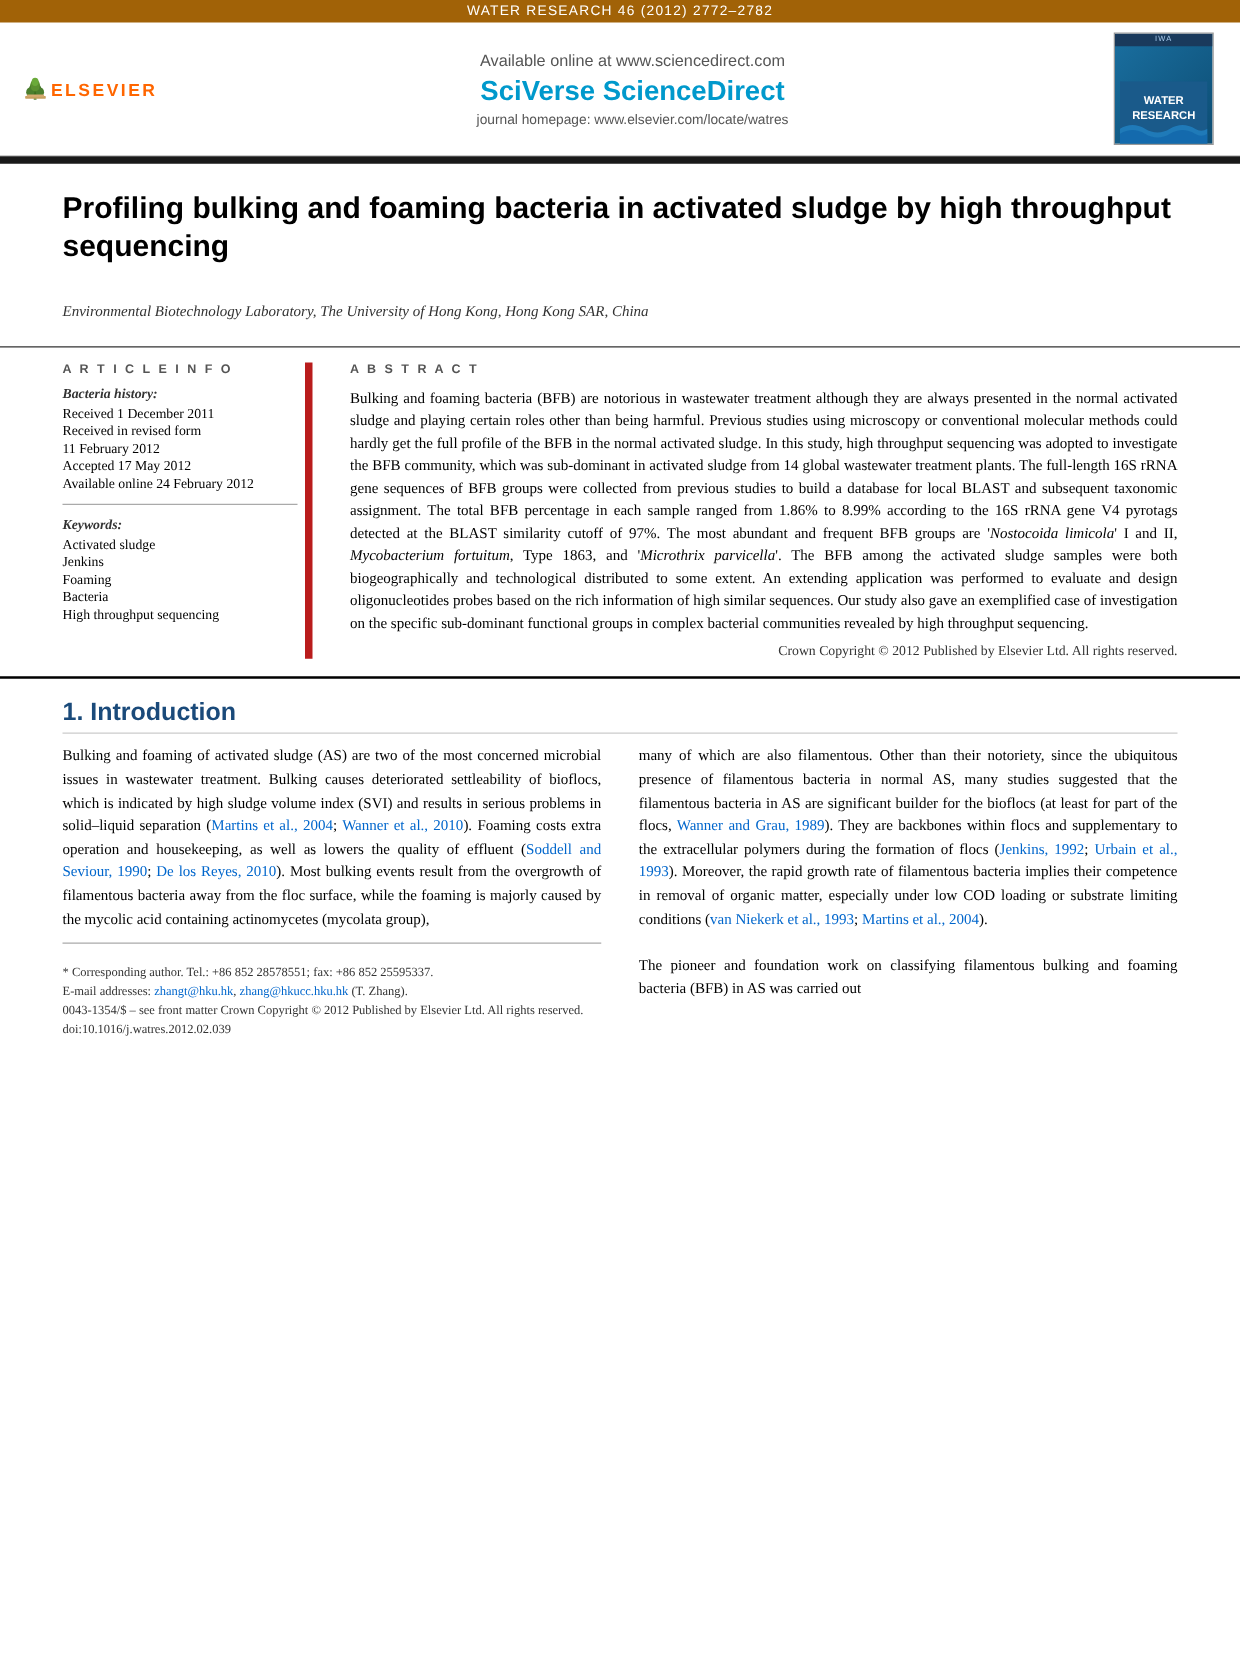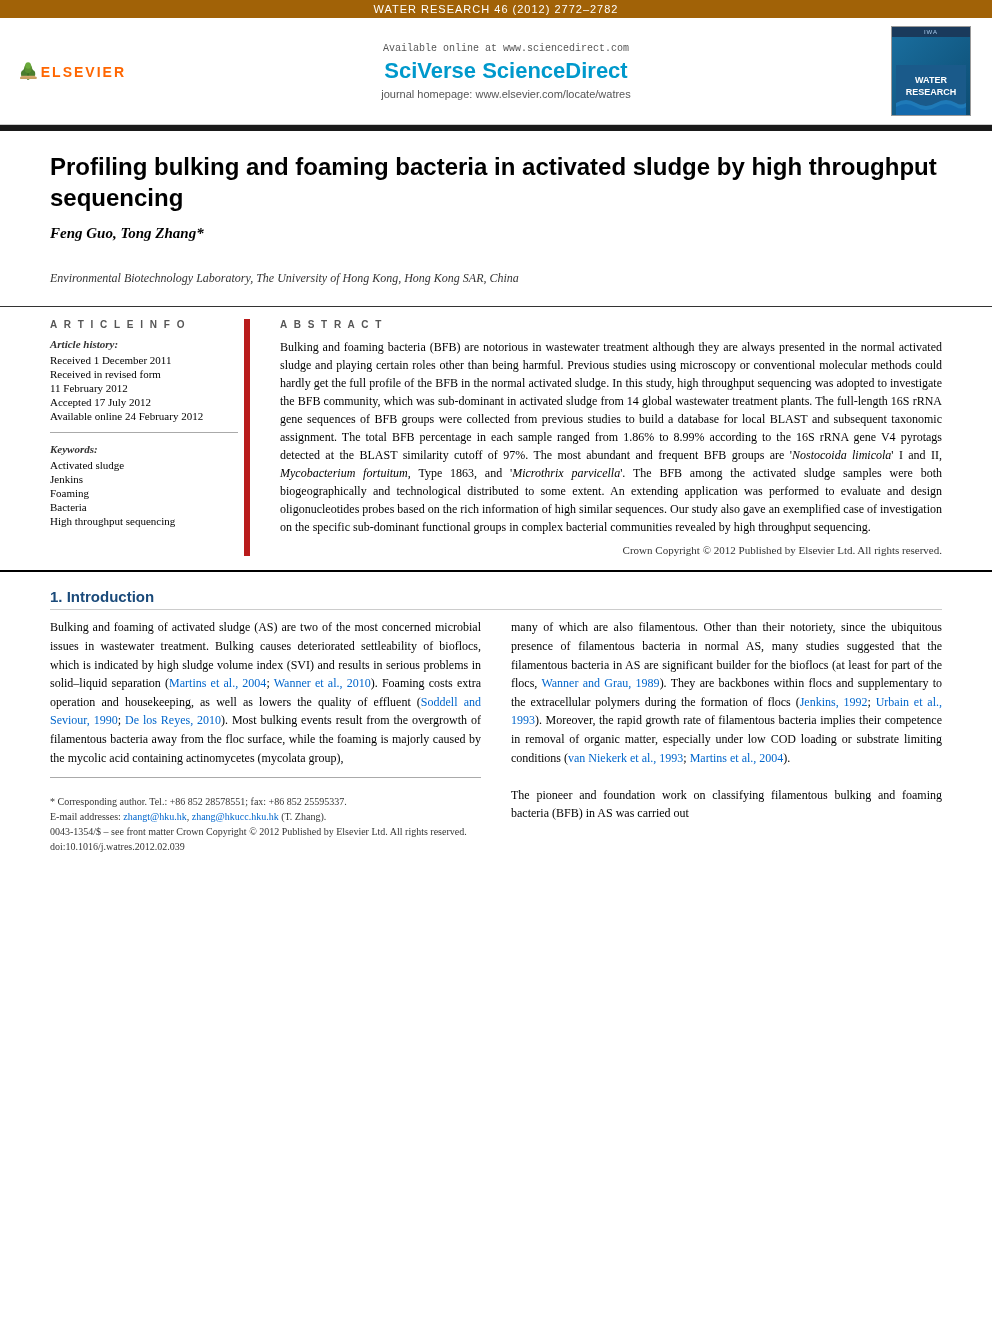--- a/index.html
+++ b/index.html
@@ -49,22 +49,22 @@
       font-weight: bold;
       color: #FF6600;
       letter-spacing: 2px;
       margin-top: 2px;
     }
     .header-center {
       flex: 1;
       text-align: center;
     }
     .available-text {
-      font-family: Liberation Mono, monospace;
-      font-size: 10px;
+      font-family: Liberation Sans, sans-serif;
+      font-size: 13px;
       color: #555;
       margin-bottom: 4px;
     }
     .sciverse-logo {
       display: inline-block;
       text-align: right;
     }
     .sciverse-text {
       font-family: Arial, sans-serif;
       font-size: 22px;
@@ -215,21 +215,21 @@
     }
     .two-col-body {
       display: flex;
       gap: 30px;
     }
     .body-col {
       flex: 1;
     }
     .section-number-title {
       font-family: Arial, sans-serif;
-      font-size: 15px;
+      font-size: 20px;
       font-weight: bold;
       color: #1a4a7a;
       margin-bottom: 8px;
       border-bottom: 1px solid #ccc;
       padding-bottom: 4px;
     }
     .body-text {
       font-size: 12px;
       line-height: 1.55;
       text-align: justify;
@@ -297,33 +297,32 @@
         </svg>
       </div>
     </div>
   </div>
 </div>
 
 <div class="black-bar"></div>
 
 <div class="article-title-section">
   <div class="article-title">Profiling bulking and foaming bacteria in activated sludge by high throughput sequencing</div>
-  <div class="authors">Feng Guo, Tong Zhang*</div>
   <div class="affiliation">Environmental Biotechnology Laboratory, The University of Hong Kong, Hong Kong SAR, China</div>
 </div>
 
 <div class="two-col">
   <div class="left-col">
     <div class="section-heading">A R T I C L E   I N F O</div>
 
-    <div class="article-info-label">Article history:</div>
+    <div class="article-info-label">Bacteria history:</div>
     <div class="article-info-line">Received 1 December 2011</div>
     <div class="article-info-line">Received in revised form</div>
     <div class="article-info-line">11 February 2012</div>
-    <div class="article-info-line">Accepted 17 July 2012</div>
+    <div class="article-info-line">Accepted 17 May 2012</div>
     <div class="article-info-line">Available online 24 February 2012</div>
 
     <hr class="divider-line">
 
     <div class="keywords-label">Keywords:</div>
     <div class="keyword-item">Activated sludge</div>
     <div class="keyword-item">Jenkins</div>
     <div class="keyword-item">Foaming</div>
     <div class="keyword-item">Bacteria</div>
     <div class="keyword-item">High throughput sequencing</div>

